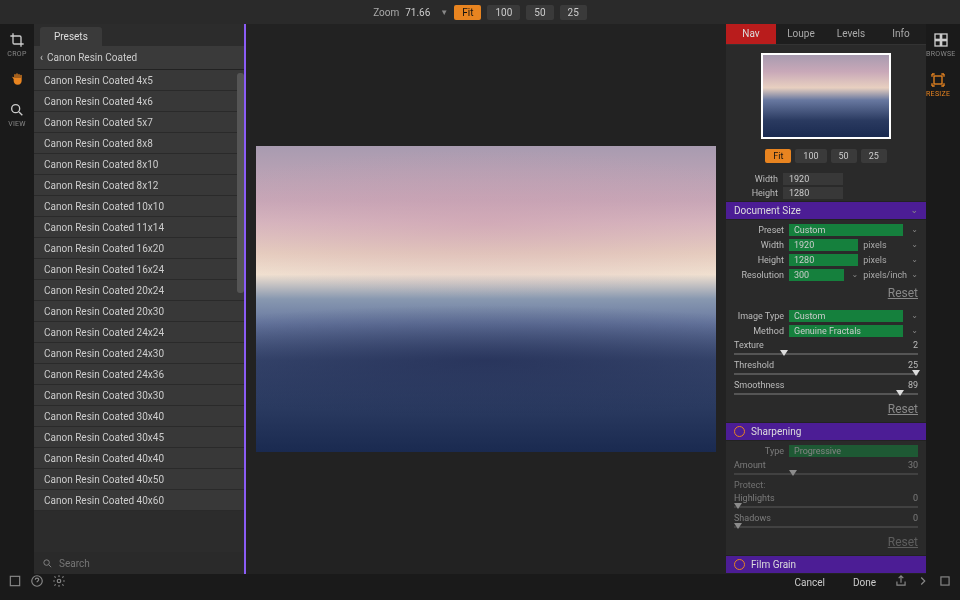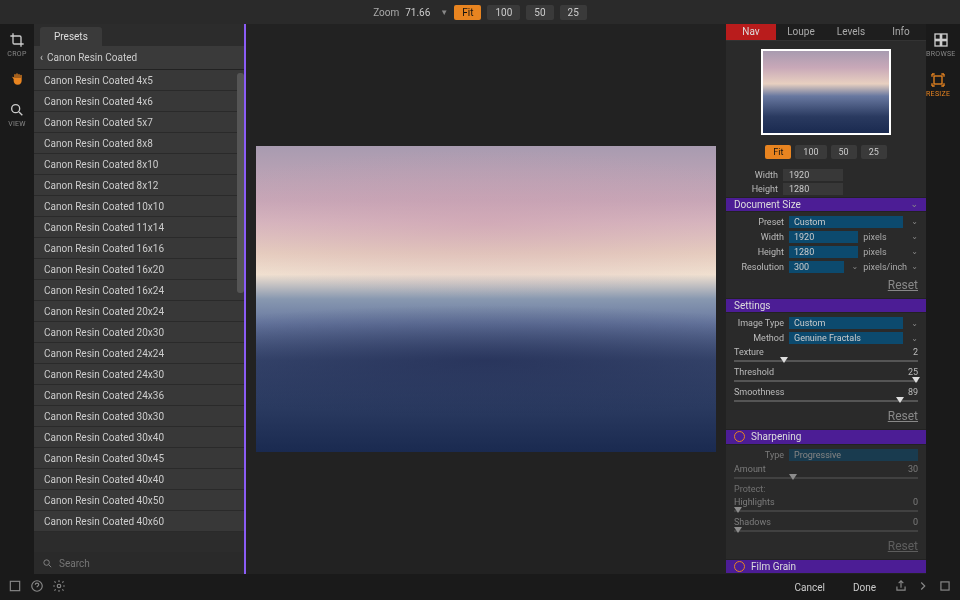--- a/index.html
+++ b/index.html
@@ -41,30 +41,30 @@
 .dims{padding:2px 8px;display:flex;flex-direction:column;gap:2px}
 .dimrow{display:flex;align-items:center;gap:5px;font-size:9px}
 .dimrow .dl{width:44px;text-align:right;color:#bbb}
 .dimrow .dv{background:#383838;padding:1px 6px;min-width:60px;font-size:9px}
 .section-head{height:20px;background:#4c1d95;display:flex;align-items:center;padding:0 8px;font-size:10px;color:#ddd;border-top:1px solid #222;border-bottom:1px solid #222}
 .section-head.power::before{content:"";width:9px;height:9px;border:1.5px solid #e88420;border-radius:50%;margin-right:6px;display:inline-block;position:relative}
 .section-head .chevr{margin-left:auto;font-size:9px;color:#888}
 .section-body{padding:4px 8px;display:flex;flex-direction:column;gap:3px}
 .frow{display:flex;align-items:center;gap:5px;font-size:9px}
 .frow .fl{width:50px;text-align:right;color:#bbb}
-.frow .fv{flex:1;background:#0c4a6e;padding:1px 5px;font-size:9px;color:#ccc}
+.frow .fv{flex:1;background:#15803d;padding:1px 5px;font-size:9px;color:#ccc}
 .frow .unit{width:40px;font-size:9px;color:#aaa}
 .frow .dropchev{font-size:8px;color:#888;margin-left:3px}
 .slider-row{display:flex;flex-direction:column;gap:1px;font-size:9px}
 .slider-top{display:flex;justify-content:space-between;color:#bbb}
 .slider-track{height:2px;background:#555;position:relative;margin:2px 0}
 .slider-thumb{position:absolute;top:-3px;width:0;height:0;border-left:4px solid transparent;border-right:4px solid transparent;border-top:6px solid #ddd}
 .reset-link{text-align:right;font-size:12px;color:#888;text-decoration:underline;margin:2px 0;cursor:pointer}
 .dimmed{opacity:.55}
-.bottombar{height:26px;background:#1a1a1a;display:flex;align-items:center;padding:0 8px;gap:8px}
+.bottombar{height:26px;background:#1a1a1a;display:flex;align-items:flex-start;padding:0 8px;gap:8px}
 .bottombar .spacer{flex:1}
 .bottombar .btn{color:#ccc;font-size:10px;padding:3px 10px;cursor:pointer}
 .bottombar .icon{color:#888;cursor:pointer}
 .bottombar svg{width:14px;height:14px}
 </style>
 </head>
 <body>
 
 <div class="topbar">
   <span class="zlabel">Zoom</span>
@@ -109,21 +109,20 @@
     <div class="preset-list">
       <div id="preset-items">
           <div class="preset-item">Canon Resin Coated 4x5</div>
           <div class="preset-item">Canon Resin Coated 4x6</div>
           <div class="preset-item">Canon Resin Coated 5x7</div>
           <div class="preset-item">Canon Resin Coated 8x8</div>
           <div class="preset-item">Canon Resin Coated 8x10</div>
           <div class="preset-item">Canon Resin Coated 8x12</div>
           <div class="preset-item">Canon Resin Coated 10x10</div>
           <div class="preset-item">Canon Resin Coated 11x14</div>
-          <div class="preset-item">Canon Resin Coated 16x16</div>
           <div class="preset-item">Canon Resin Coated 16x20</div>
           <div class="preset-item">Canon Resin Coated 16x24</div>
           <div class="preset-item">Canon Resin Coated 20x24</div>
           <div class="preset-item">Canon Resin Coated 20x30</div>
           <div class="preset-item">Canon Resin Coated 24x24</div>
           <div class="preset-item">Canon Resin Coated 24x30</div>
           <div class="preset-item">Canon Resin Coated 24x36</div>
           <div class="preset-item">Canon Resin Coated 30x30</div>
           <div class="preset-item">Canon Resin Coated 30x40</div>
           <div class="preset-item">Canon Resin Coated 30x45</div>
@@ -198,23 +197,20 @@
       <div class="frow">
           <span class="fl">Resolution</span>
           <span class="fv">300</span>
           <span class="dropchev">⌄</span>
           <span class="unit">pixels/inch</span>
           <span class="dropchev">⌄</span>
         </div>
       <div class="reset-link">Reset</div>
     </div>
 
-    <div class="section-head">
-        <span>Settings</span>
-      </div>
     <div class="section-body">
       <div class="frow">
           <span class="fl">Image Type</span>
           <span class="fv">Custom</span>
           <span class="dropchev">⌄</span>
         </div>
       <div class="frow">
           <span class="fl">Method</span>
           <span class="fv">Genuine Fractals</span>
           <span class="dropchev">⌄</span>

